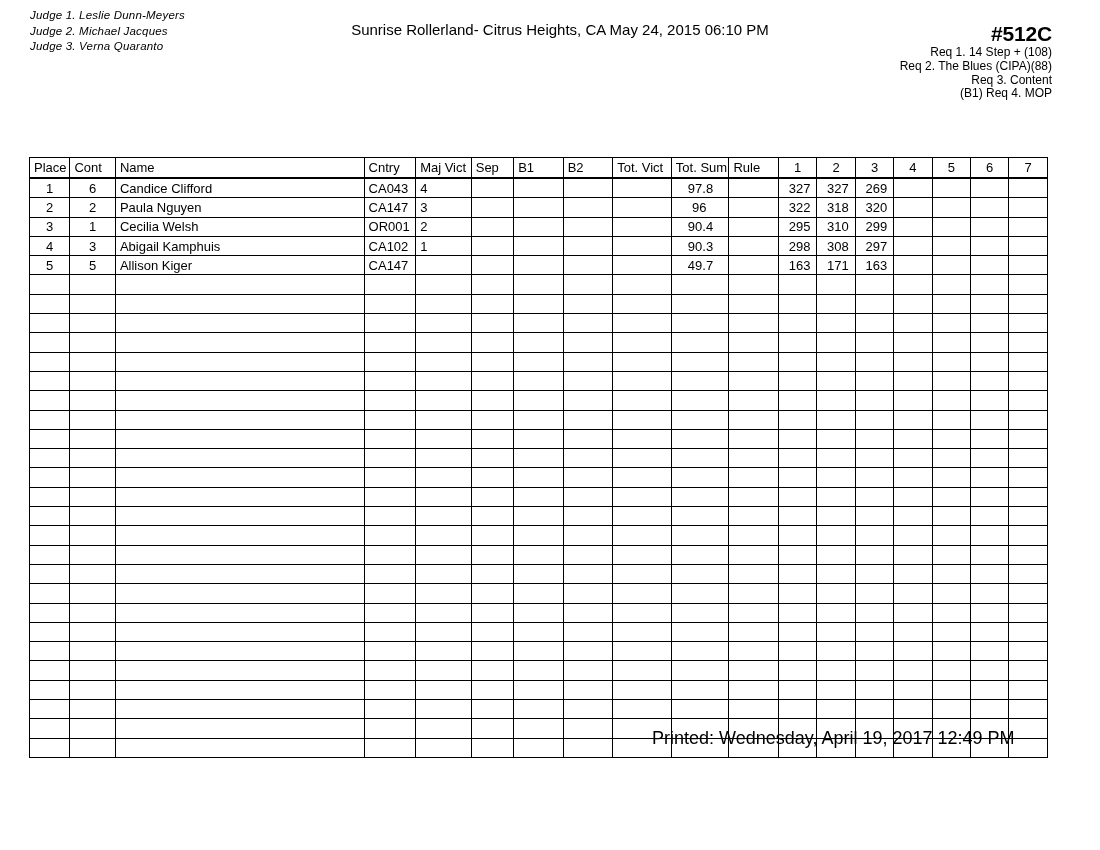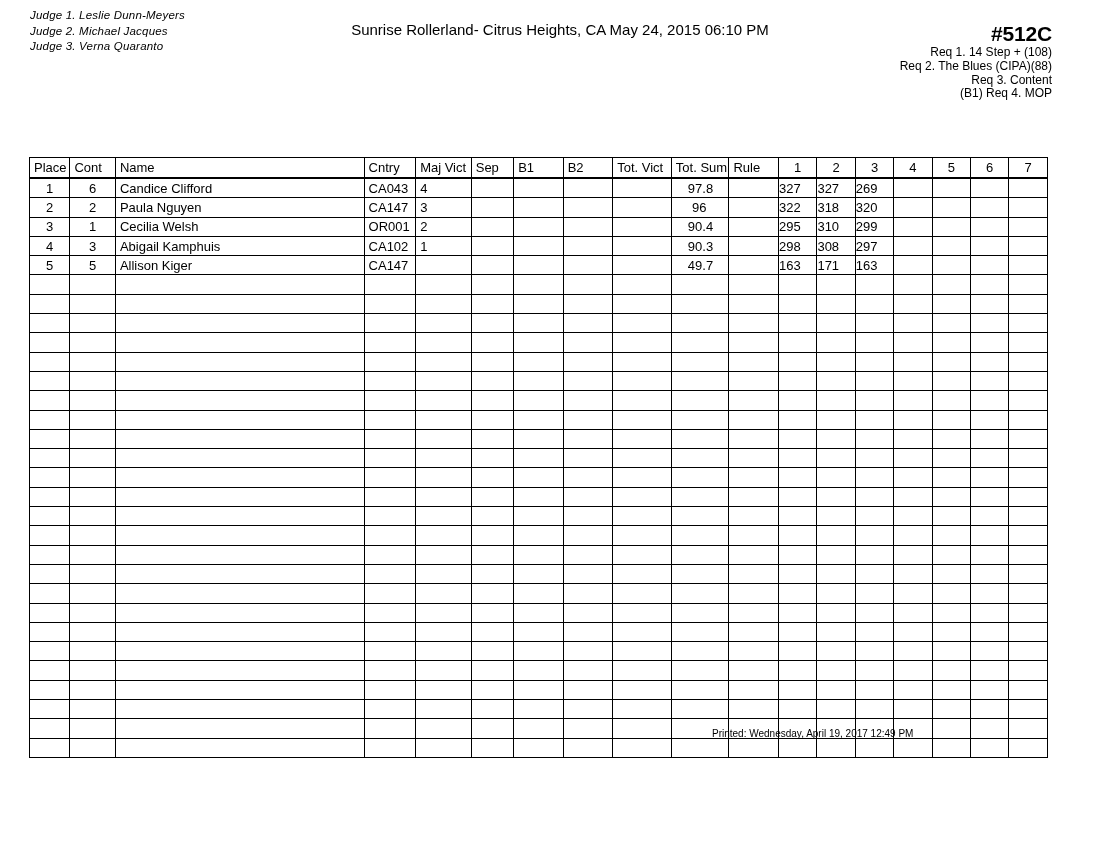--- a/index.html
+++ b/index.html
@@ -109,21 +109,21 @@
   }
   #results-table thead th.judge-head {
     text-align: center;
     padding: 0;
   }
   #results-table tbody td.num {
     text-align: center;
     padding: 0;
   }
   #results-table tbody td.score {
-    text-align: left;
+    text-align: right;
     padding: 0 6px 0 0;
   }
   #results-table tbody td.totsum {
     text-align: right;
     padding: 0 22px 0 16px;
   }
   #results-table tbody tr.empty-row td { }
 
   
   col.c-place   { width: 40px; }
@@ -135,23 +135,23 @@
   col.c-b1      { width: 49px; }
   col.c-b2      { width: 49px; }
   col.c-totvict { width: 58px; }
   col.c-totsum  { width: 57px; }
   col.c-rule    { width: 49px; }
   col.c-judge   { width: 38px; }
 
   
   #printed-footer {
     position: absolute;
-    left: 712px;
+    left: 652px;
     top: 728px;
-    font-size: 10px;
+    font-size: 18px;
     white-space: nowrap;
   }
 </style>
 </head>
 <body>
 
 <div id="judges-block">
   <div class="judge-line">Judge  1.  Leslie Dunn-Meyers</div>
   <div class="judge-line">Judge  2.  Michael Jacques</div>
   <div class="judge-line">Judge  3.  Verna  Quaranto</div>

